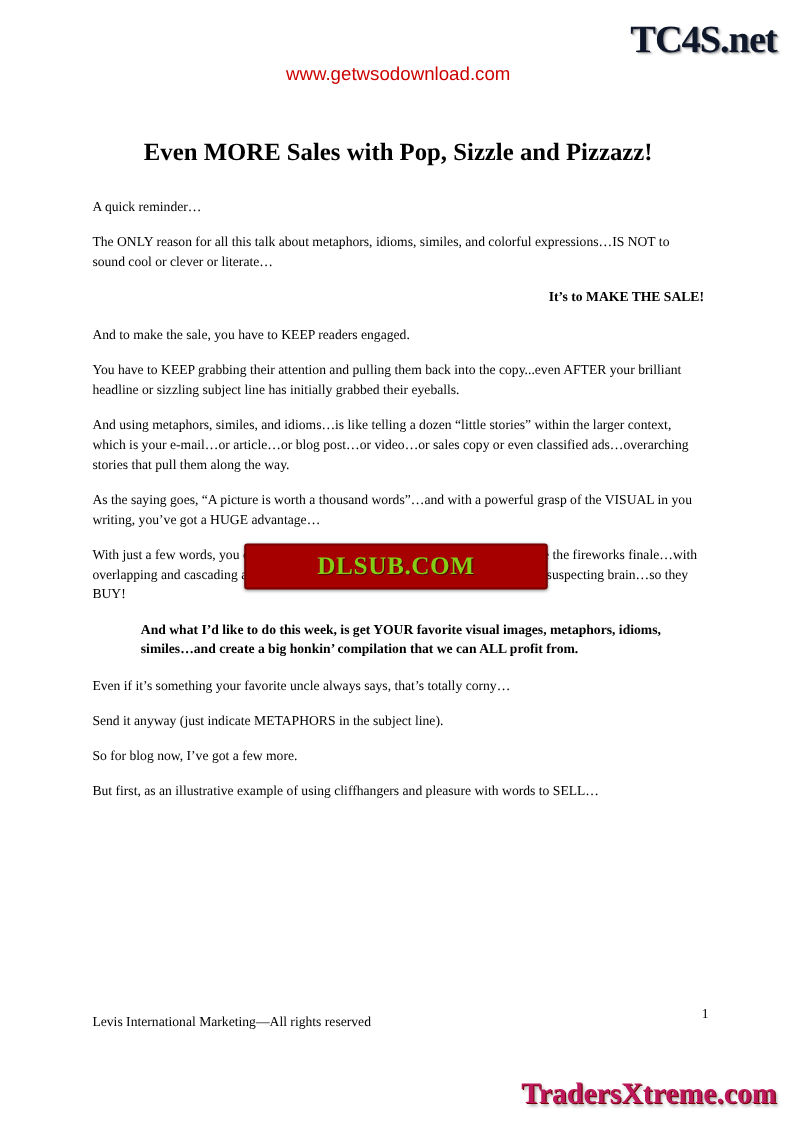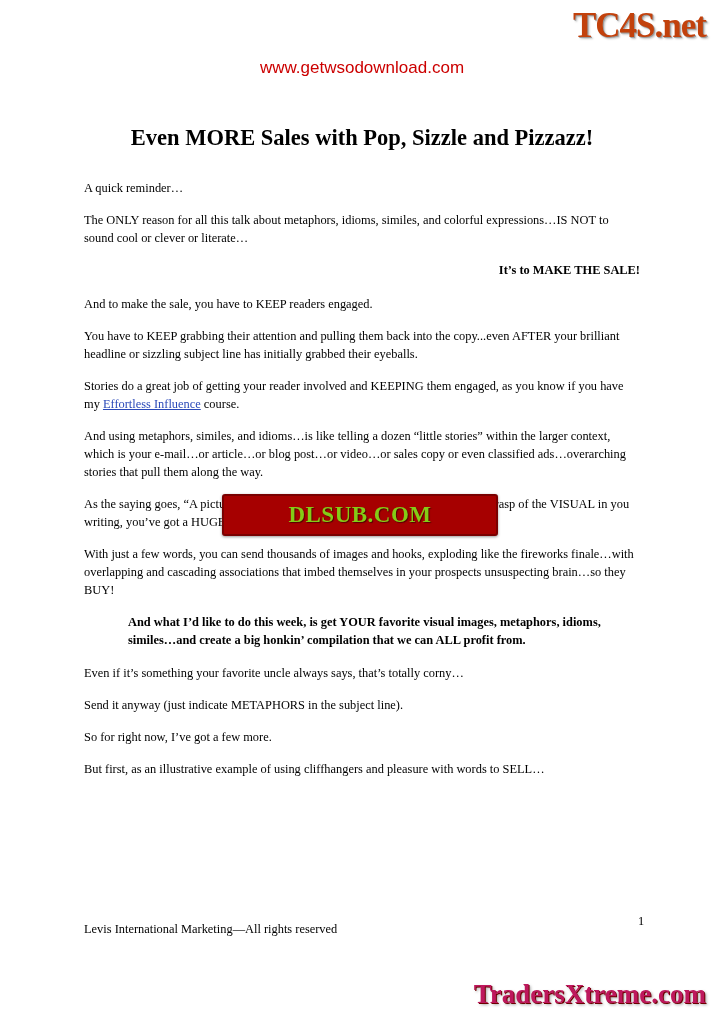--- a/index.html
+++ b/index.html
@@ -18,26 +18,26 @@
 
   .page {
     position: relative;
     width: 724px;
     height: 1024px;
   }
 
   
   .tc4s-logo {
     position: absolute;
-    top: 6px;
+    top: 16px;
     right: 18px;
     font-family: "Liberation Serif", serif;
     font-weight: bold;
     font-size: 35px;
-    color: #c2410c;
+    color: #0f172a;
     letter-spacing: -1px;
     text-shadow: 1px 1px 0 #9c9c9c, 2px 2px 2px rgba(0,0,0,0.25);
   }
 
   
   .site-url {
     position: absolute;
     top: 58px;
     left: 0;
     width: 724px;
@@ -163,36 +163,35 @@
     <p class="para">A quick reminder…</p>
 
     <p class="para">The ONLY reason for all this talk about metaphors, idioms, similes, and colorful expressions…IS NOT to sound cool or clever or literate…</p>
 
     <p class="centered-bold">It’s to MAKE THE SALE!</p>
 
     <p class="para">And to make the sale, you have to KEEP readers engaged.</p>
 
     <p class="para">You have to KEEP grabbing their attention and pulling them back into the copy...even AFTER your brilliant headline or sizzling subject line has initially grabbed their eyeballs.</p>
 
-    <p class="para"><span>Stories do a great job of getting your reader involved and KEEPING them engaged, as you know if you have my </span><a class="inline-link" href="#">Effortless Influence</a><span> course.</span></p>
 
     <p class="para">And using metaphors, similes, and idioms…is like telling a dozen “little stories” within the larger context, which is your e-mail…or article…or blog post…or video…or sales copy or even classified ads…overarching stories that pull them along the way.</p>
 
     <p class="para">As the saying goes, “A picture is worth a thousand words”…and with a powerful grasp of the VISUAL in you writing, you’ve got a HUGE advantage…</p>
 
     <p class="para">With just a few words, you can send thousands of images and hooks, exploding like the fireworks finale…with overlapping and cascading associations that imbed themselves in your prospects unsuspecting brain…so they BUY!</p>
 
     <p class="indented-bold">And what I’d like to do this week, is get YOUR favorite visual images, metaphors, idioms, similes…and create a big honkin’ compilation that we can ALL profit from.</p>
 
 
     <p class="para">Even if it’s something your favorite uncle always says, that’s totally corny…</p>
 
     <p class="para">Send it anyway (just indicate METAPHORS in the subject line).</p>
 
-    <p class="para">So for right now, I’ve got a few more.</p>
+    <p class="para">So for blog now, I’ve got a few more.</p>
 
     <p class="para">But first, as an illustrative example of using cliffhangers and pleasure with words to SELL…</p>
 
   </div>
 
   <div class="dlsub-watermark">
     <span>DLSUB.COM</span>
   </div>
 
   <div class="footer">

